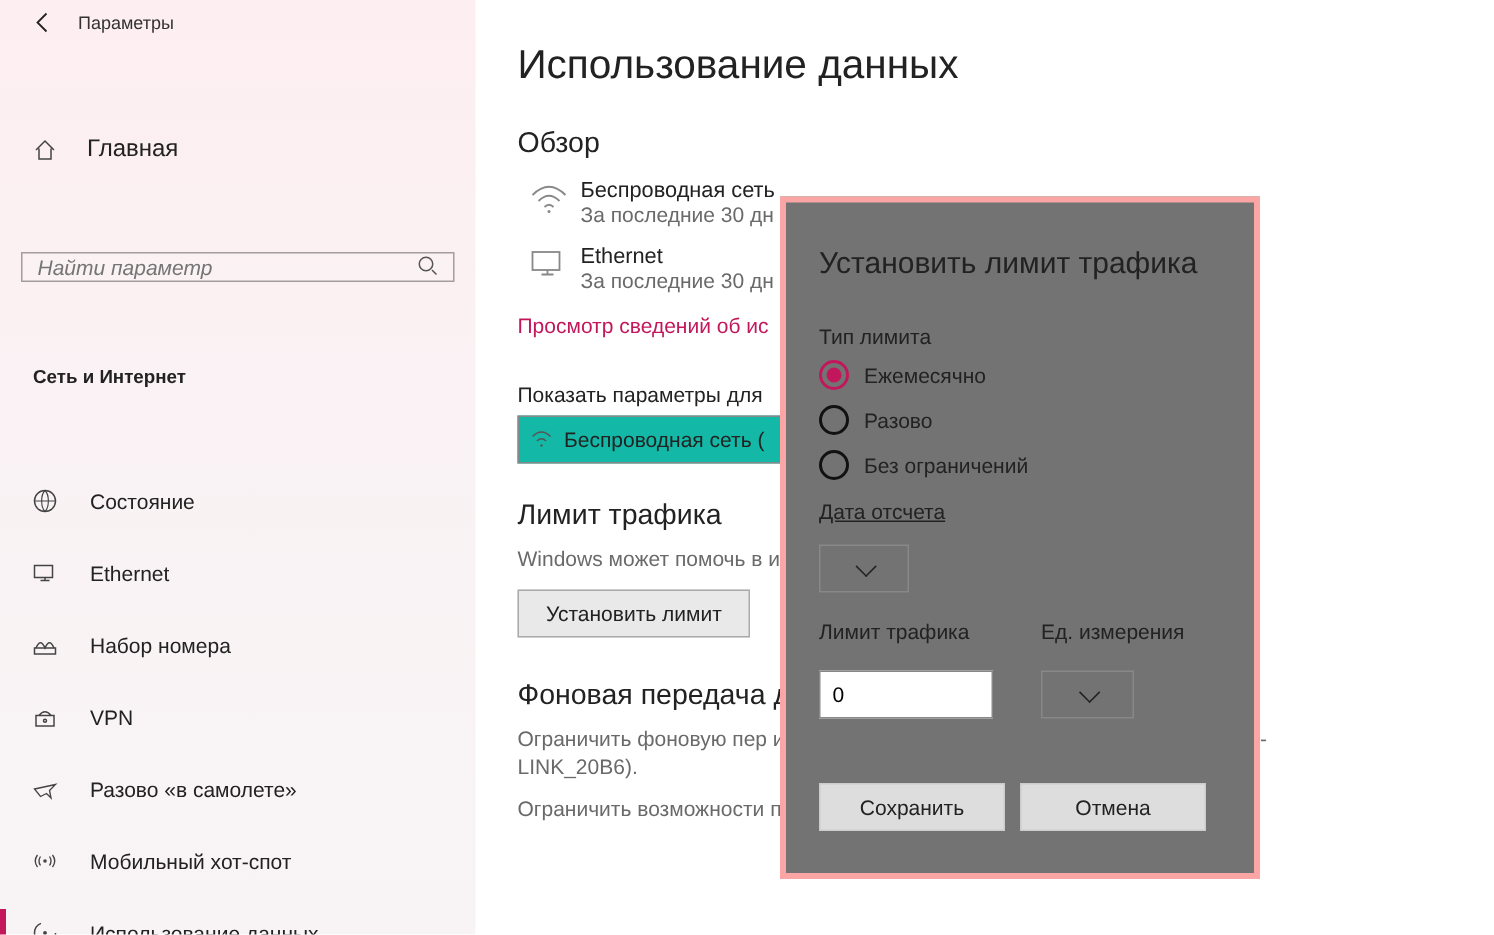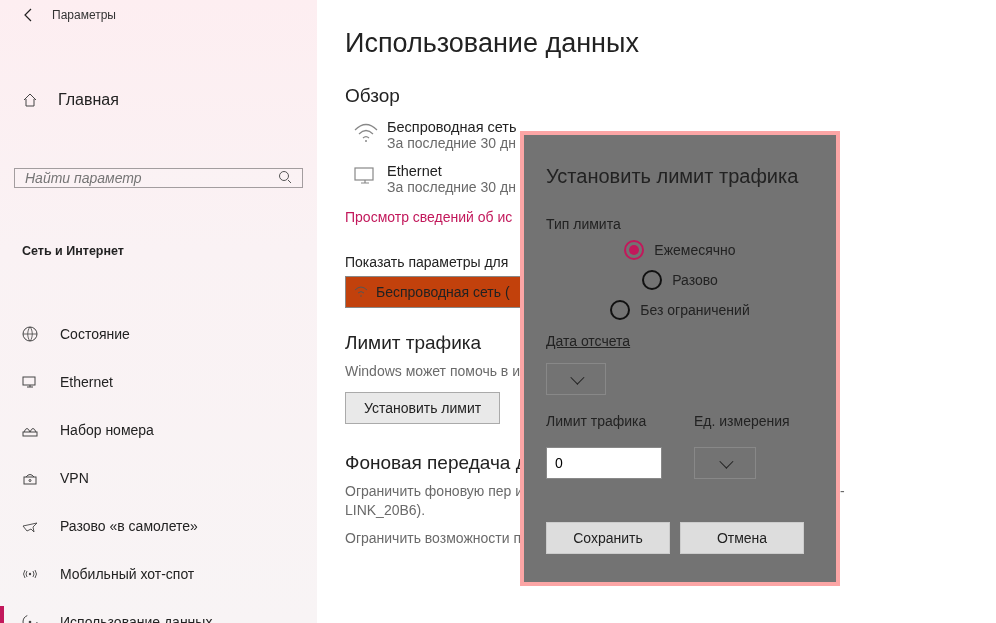--- a/index.html
+++ b/index.html
@@ -23,30 +23,30 @@
   .side-item.selected::before { content: ""; position: absolute; left: 0; top: 8px; bottom: 8px; width: 4px; background: #c2185b; }
   .content { flex: 1; padding: 28px 0 0 28px; position: relative; }
   .page-title { font-size: 27px; font-weight: 300; color: #222; margin-bottom: 26px; }
   .section-title { font-size: 19px; font-weight: 400; color: #222; margin-bottom: 8px; margin-top: 16px; }
   .net-row { display: flex; align-items: flex-start; margin: 12px 0; }
   .net-icon-wrap { width: 42px; display: flex; justify-content: center; padding-top: 2px; }
   .net-name { font-size: 14.5px; color: #222; }
   .net-sub { font-size: 14px; color: #6a6a6a; }
   .link-accent { color: #c2185b; font-size: 14px; cursor: pointer; margin-top: 2px; display: inline-block; }
   .select-row { margin-top: 6px; }
-  .select-box { display: flex; align-items: center; border: 1px solid #888; height: 32px; width: 185px; padding: 0 8px; margin-top: 6px; cursor: pointer; background: #c2410c; }
+  .select-box { display: flex; align-items: center; border: 1px solid #888; height: 32px; width: 185px; padding: 0 8px; margin-top: 6px; cursor: pointer; background: #14b8a6; }
   .select-box .sel-icon { width: 14px; margin-right: 8px; }
   .select-box .sel-text { flex: 1; font-size: 14px; white-space: nowrap; overflow: hidden; }
   .select-desc { font-size: 14px; color: #222; }
   .desc-text { font-size: 14px; color: #6a6a6a; margin-top: 8px; max-width: 520px; line-height: 1.4; }
   .btn-plain { display: inline-flex; align-items: center; justify-content: center; border: 1px solid #aaa; background: #e9e9e9; height: 32px; padding: 0 18px; font-size: 14px; margin-top: 10px; cursor: pointer; }
   .dialog { position: absolute; left: 520px; top: 131px; width: 320px; height: 455px; background: #737373; border: 4px solid #fca5a5; padding: 30px 22px 0; display: flex; flex-direction: column; }
   .dlg-title { font-size: 20px; font-weight: 400; color: #222; margin-bottom: 28px; }
   .dlg-label { font-size: 14px; color: #222; margin-bottom: 8px; }
-  .radio-row { display: flex; align-items: center; margin-bottom: 10px; cursor: pointer; justify-content: center; }
+  .radio-row { display: flex; align-items: center; margin-bottom: 10px; cursor: pointer; }
   .radio-outer { width: 20px; height: 20px; border: 2px solid #111; border-radius: 50%; margin-right: 10px; display: flex; align-items: center; justify-content: center; }
   .radio-row.selected .radio-outer { border-color: #c2185b; }
   .radio-inner { width: 10px; height: 10px; border-radius: 50%; background: #c2185b; display: none; }
   .radio-row.selected .radio-inner { display: block; }
   .radio-text { font-size: 14px; color: #222; }
   .dlg-select { width: 60px; height: 32px; border: 1px solid #888; display: flex; align-items: center; justify-content: center; margin-top: 6px; cursor: pointer; margin-bottom: 18px; }
   .dlg-inputs { display: flex; gap: 32px; }
   .dlg-col { display: flex; flex-direction: column; }
   .dlg-input { width: 116px; height: 32px; border: 1px solid #888; padding: 0 8px; font-size: 14px; margin-top: 10px; outline: none; }
   .unit-select { width: 62px; height: 32px; border: 1px solid #888; display: flex; align-items: center; justify-content: center; margin-top: 10px; cursor: pointer; }

